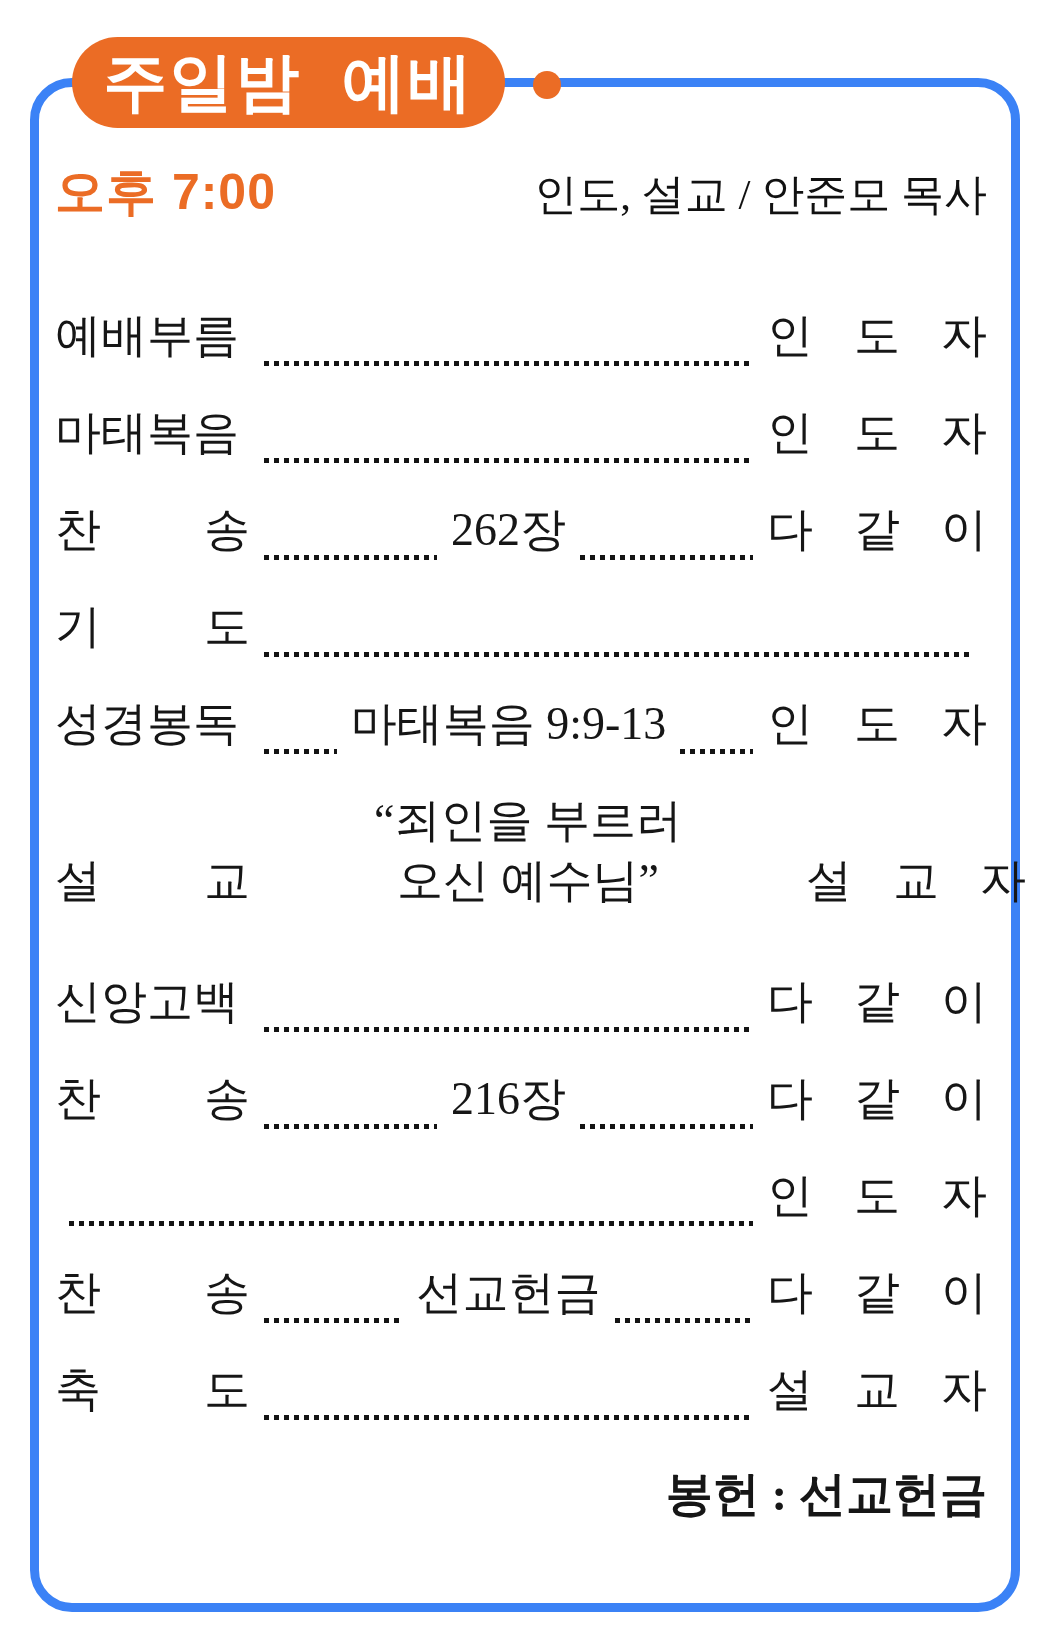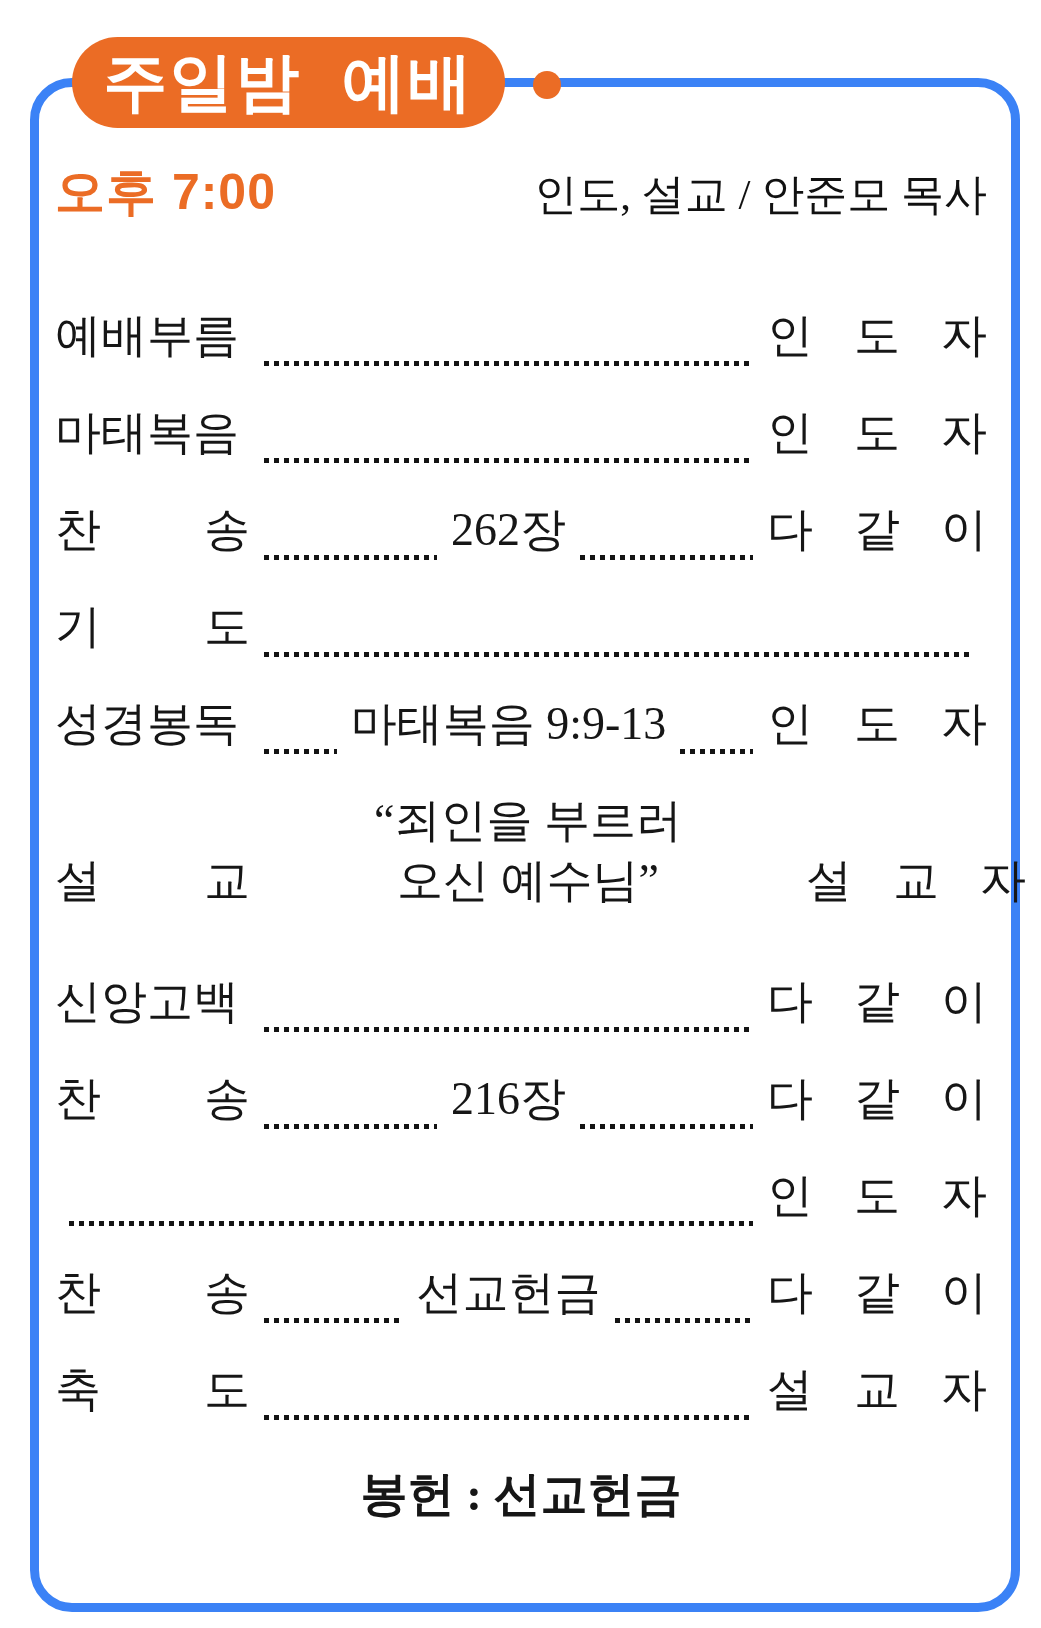--- a/index.html
+++ b/index.html
@@ -84,21 +84,21 @@
   .rgt{
     flex:0 0 auto;
     min-width:220px;
     text-align:justify;
     -moz-text-align-last:justify;
     text-align-last:justify;
     white-space:nowrap;
   }
   .footer{
     margin-top:44px;
-    text-align:center;
+    text-align:right;
     font-size:47px;line-height:60px;
     font-weight:bold;
     font-family:Liberation Serif, serif;
   }
 </style>
 </head>
 <body>
 
 <div class="page">
 

